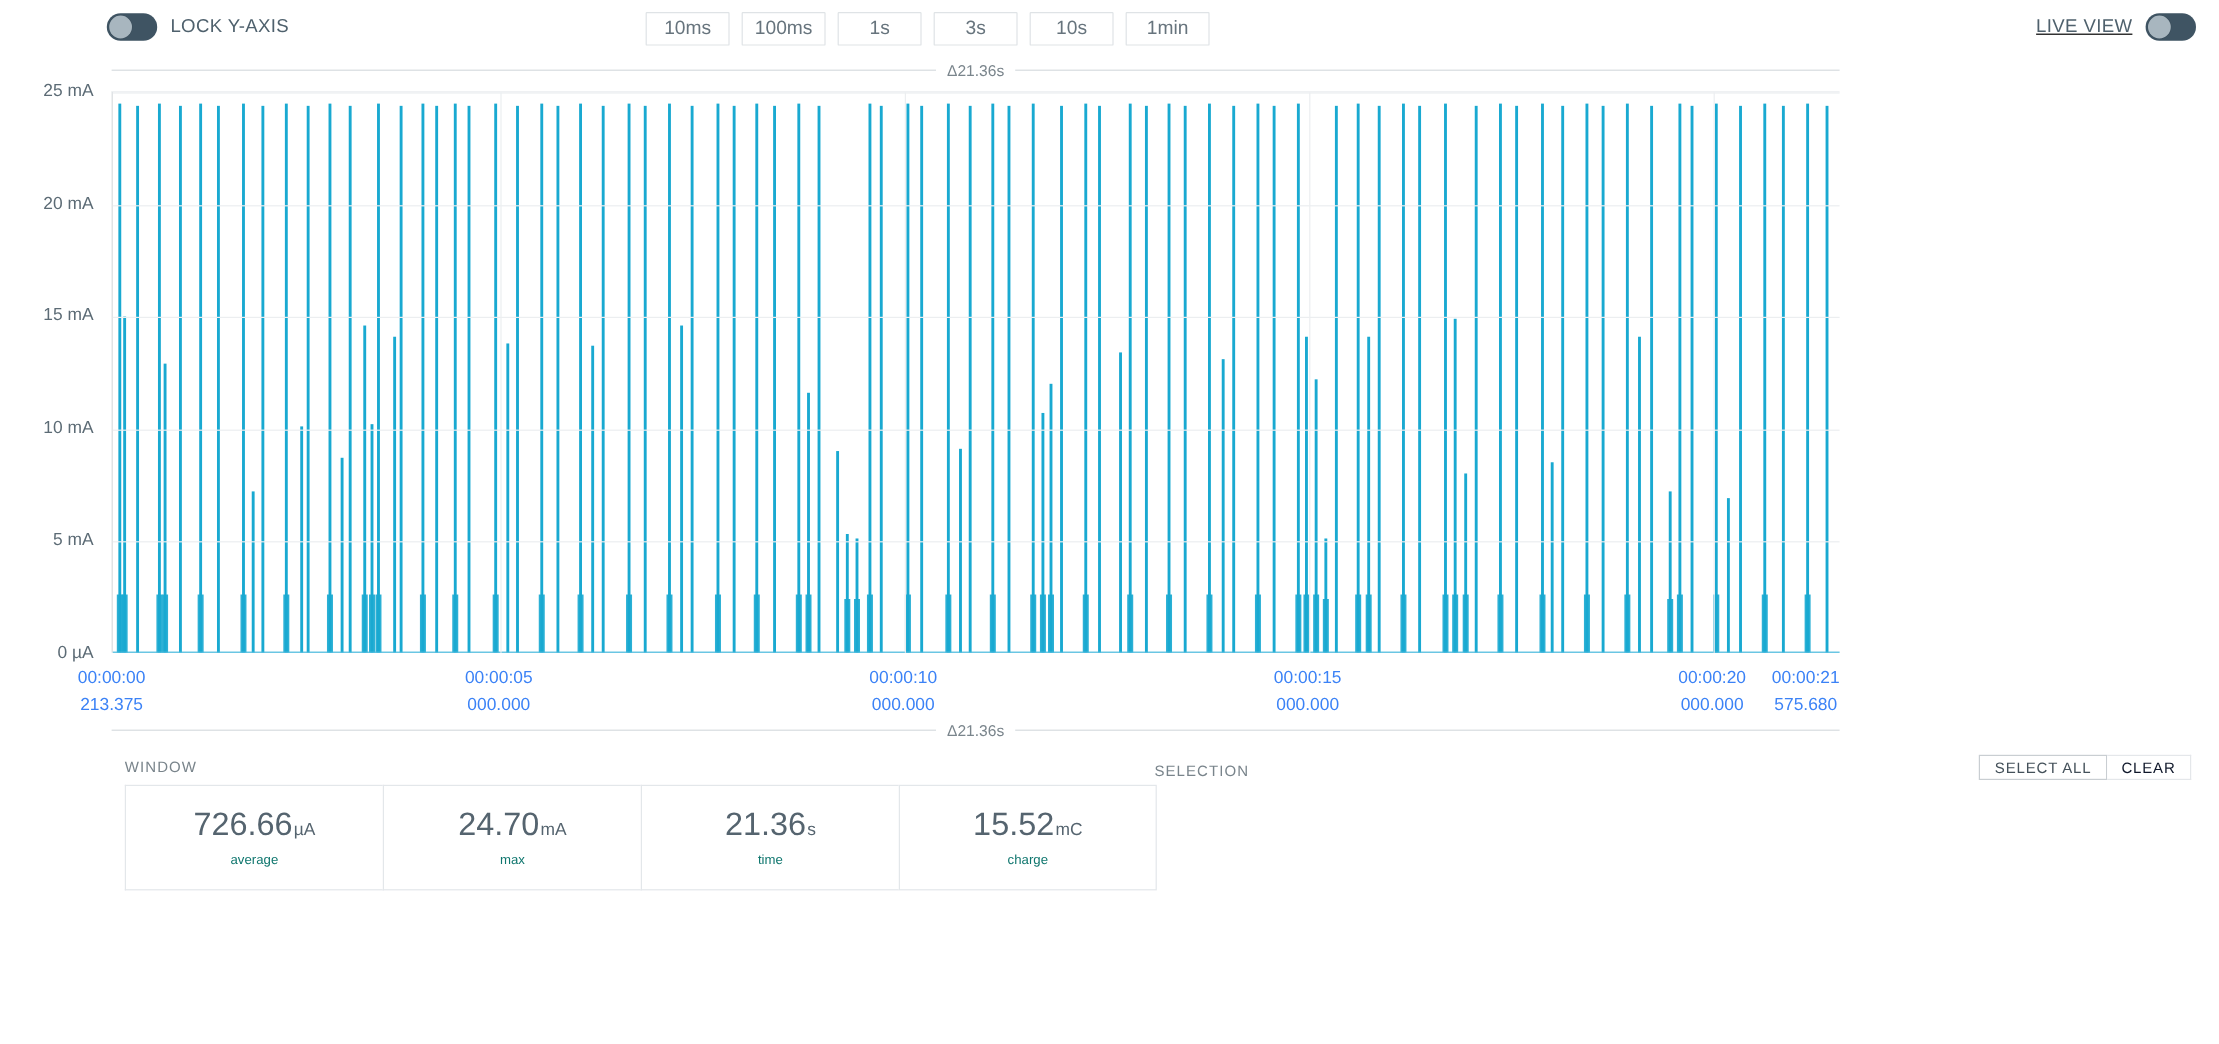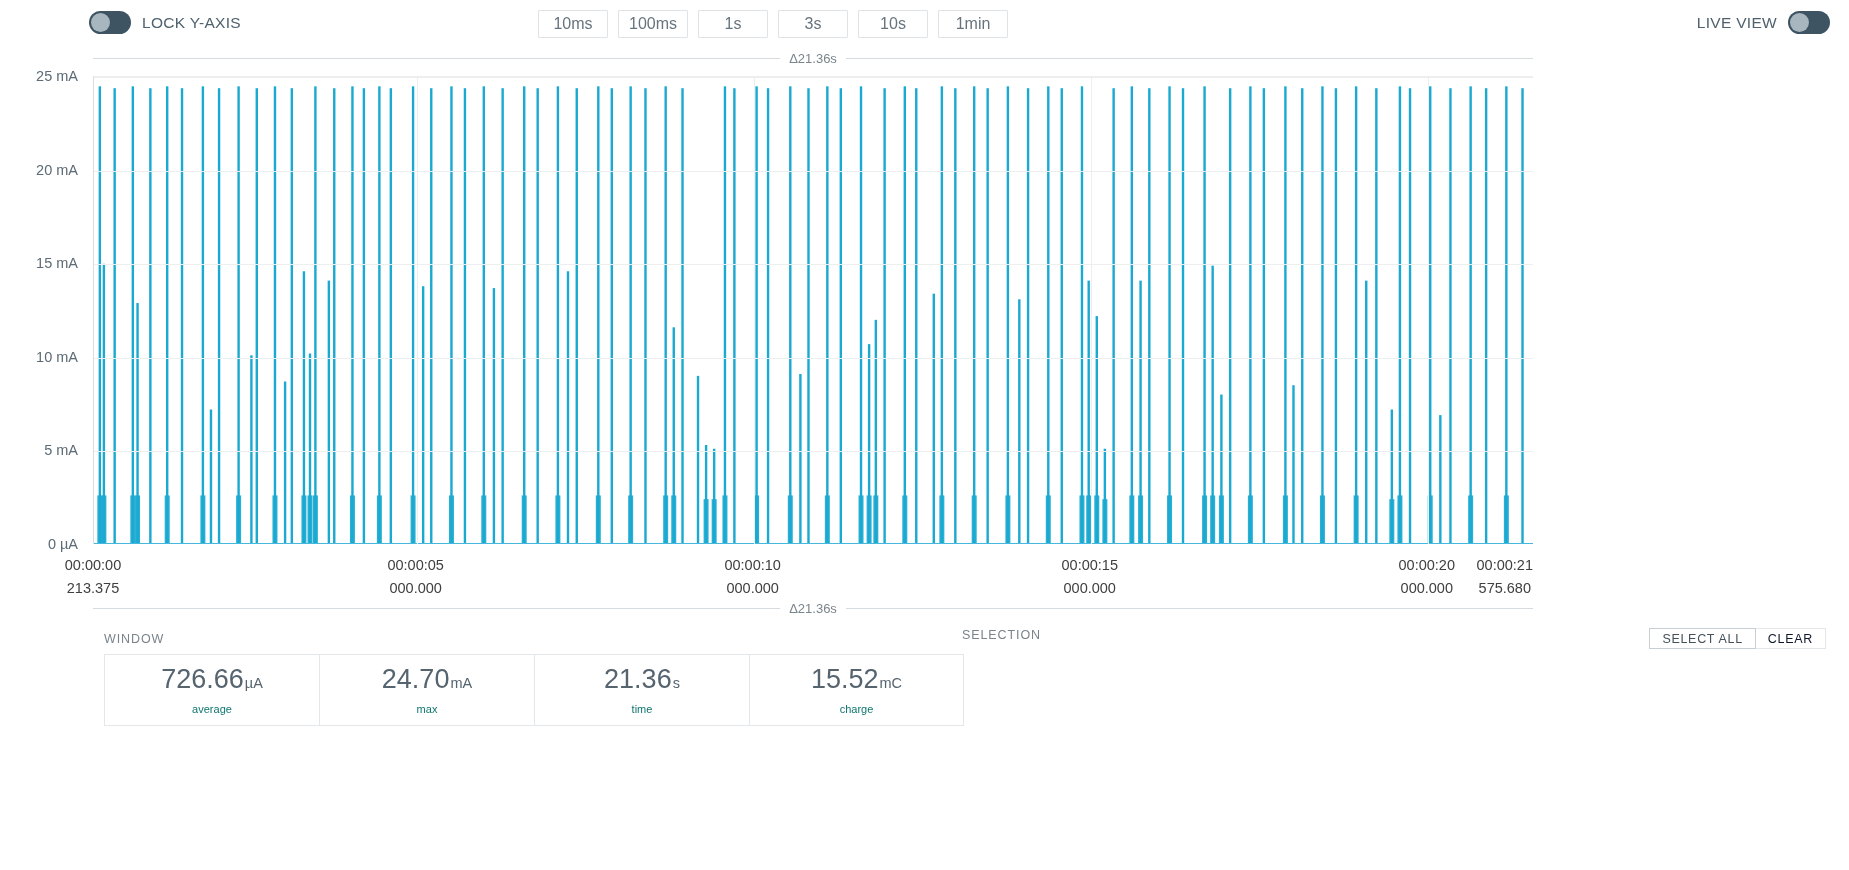--- a/index.html
+++ b/index.html
@@ -12,21 +12,21 @@
 
   #app { position: relative; width: 1849px; height: 870px; background: #ffffff; }
 
   
   .toolbar {
     position: absolute; left: 0; top: 0; width: 1849px; height: 48px;
     display: flex; align-items: center;
   }
   .toggle-group { display: flex; align-items: center; gap: 11px; }
   .lock-group { position: absolute; left: 89px; top: 11px; }
-  .live-group { position: absolute; right: 19px; top: 11px; }
+  .live-group { position: absolute; right: 19px; top: 11px; text-decoration: underline; }
 
   .toggle {
     width: 42px; height: 23px; border-radius: 12px;
     background: #3f5463; position: relative; flex: 0 0 auto; cursor: pointer;
   }
   .toggle .knob {
     position: absolute; left: 2px; top: 2px;
     width: 19px; height: 19px; border-radius: 50%;
     background: #a8b6bf; box-shadow: 0 0 0 0.5px rgba(0,0,0,.08);
   }
@@ -80,51 +80,51 @@
     position: absolute; top: 0; height: 100%; width: 1px; background: #eceef0;
   }
   .plot .baseline {
     position: absolute; left: 0; bottom: 0; width: 100%; height: 1px; background: #46b8dd;
   }
   .plot svg { position: absolute; left: 0; top: 0; width: 100%; height: 100%; display: block; }
 
   .x-labels { position: absolute; left: 0; top: 484px; width: 1849px; height: 50px; }
   .x-label {
     position: absolute; text-align: center; transform: translateX(-50%);
-    font-size: 14.5px; color: #404040; line-height: 23px; white-space: nowrap;
+    font-size: 14.5px; color: #3b82f6; line-height: 23px; white-space: nowrap;
   }
   .x-label.edge-right { transform: translateX(-100%); }
 
   
   .bottom { position: absolute; left: 0; top: 620px; width: 1849px; height: 250px; }
 
   .section-title {
     font-size: 12.5px; color: #79848b; letter-spacing: .9px;
   }
 
   .window-panel { position: absolute; left: 104px; top: 8px; width: 862px; }
   .window-head { height: 22px; display: flex; align-items: center; }
   .stat-cards { display: flex; margin-top: 4px; }
   .stat-card {
-    width: 215px; height: 72px;
+    width: 215px; height: 88px;
     border: 1px solid #e3e7ea; border-right: none;
     display: flex; flex-direction: column; align-items: center; justify-content: center;
     background: #fff;
   }
   .stat-card:last-child { border-right: 1px solid #e3e7ea; }
   .stat-value {
     font-size: 27px; color: #55646f; line-height: 1; white-space: nowrap;
     display: flex; align-items: baseline;
   }
   .stat-unit { font-size: 14.5px; margin-left: 1px; }
   .stat-label { font-size: 11px; color: #0f766e; margin-top: 10px; }
 
   .selection-panel { position: absolute; left: 962px; top: 8px; width: 864px; }
   .selection-head {
-    height: 22px; display: flex; align-items: flex-start; justify-content: space-between;
+    height: 22px; display: flex; align-items: flex-end; justify-content: space-between;
   }
   .sel-actions { display: flex; align-items: stretch; height: 21px; }
   .sel-btn {
     padding: 0 12px; height: 21px; font-size: 12.5px; letter-spacing: .7px;
     display: flex; align-items: center; justify-content: center;
     background: #fff; border: 1px solid #c9ced2; color: #44515a; cursor: pointer;
   }
   .sel-btn.disabled {
     border-color: #e4e7ea; color: #0f172a; cursor: default;
   }

